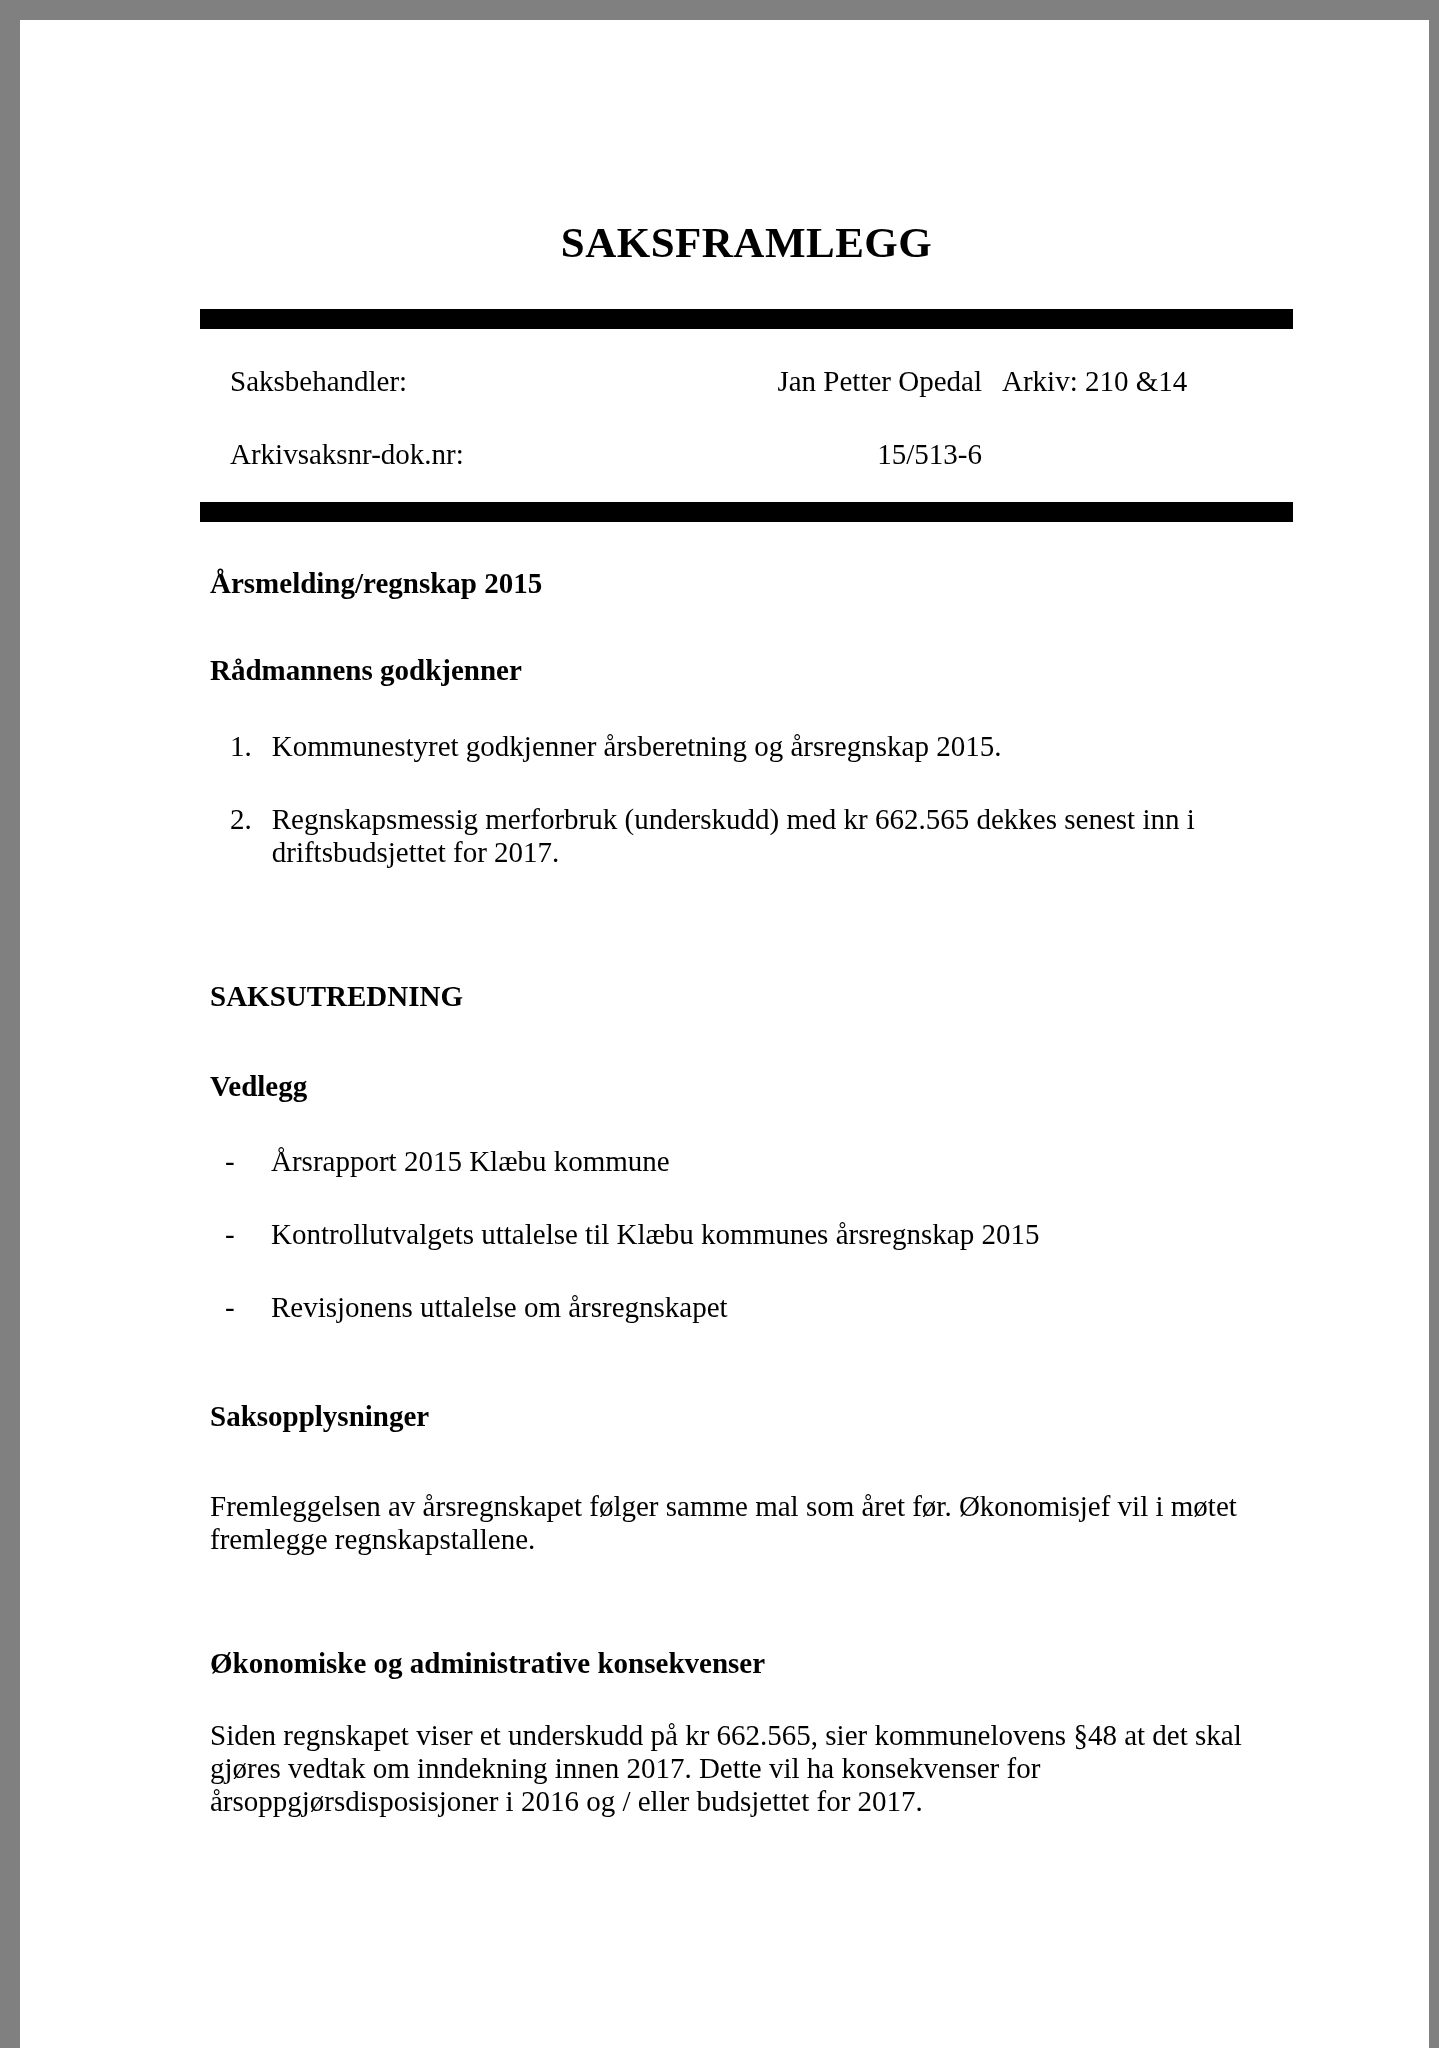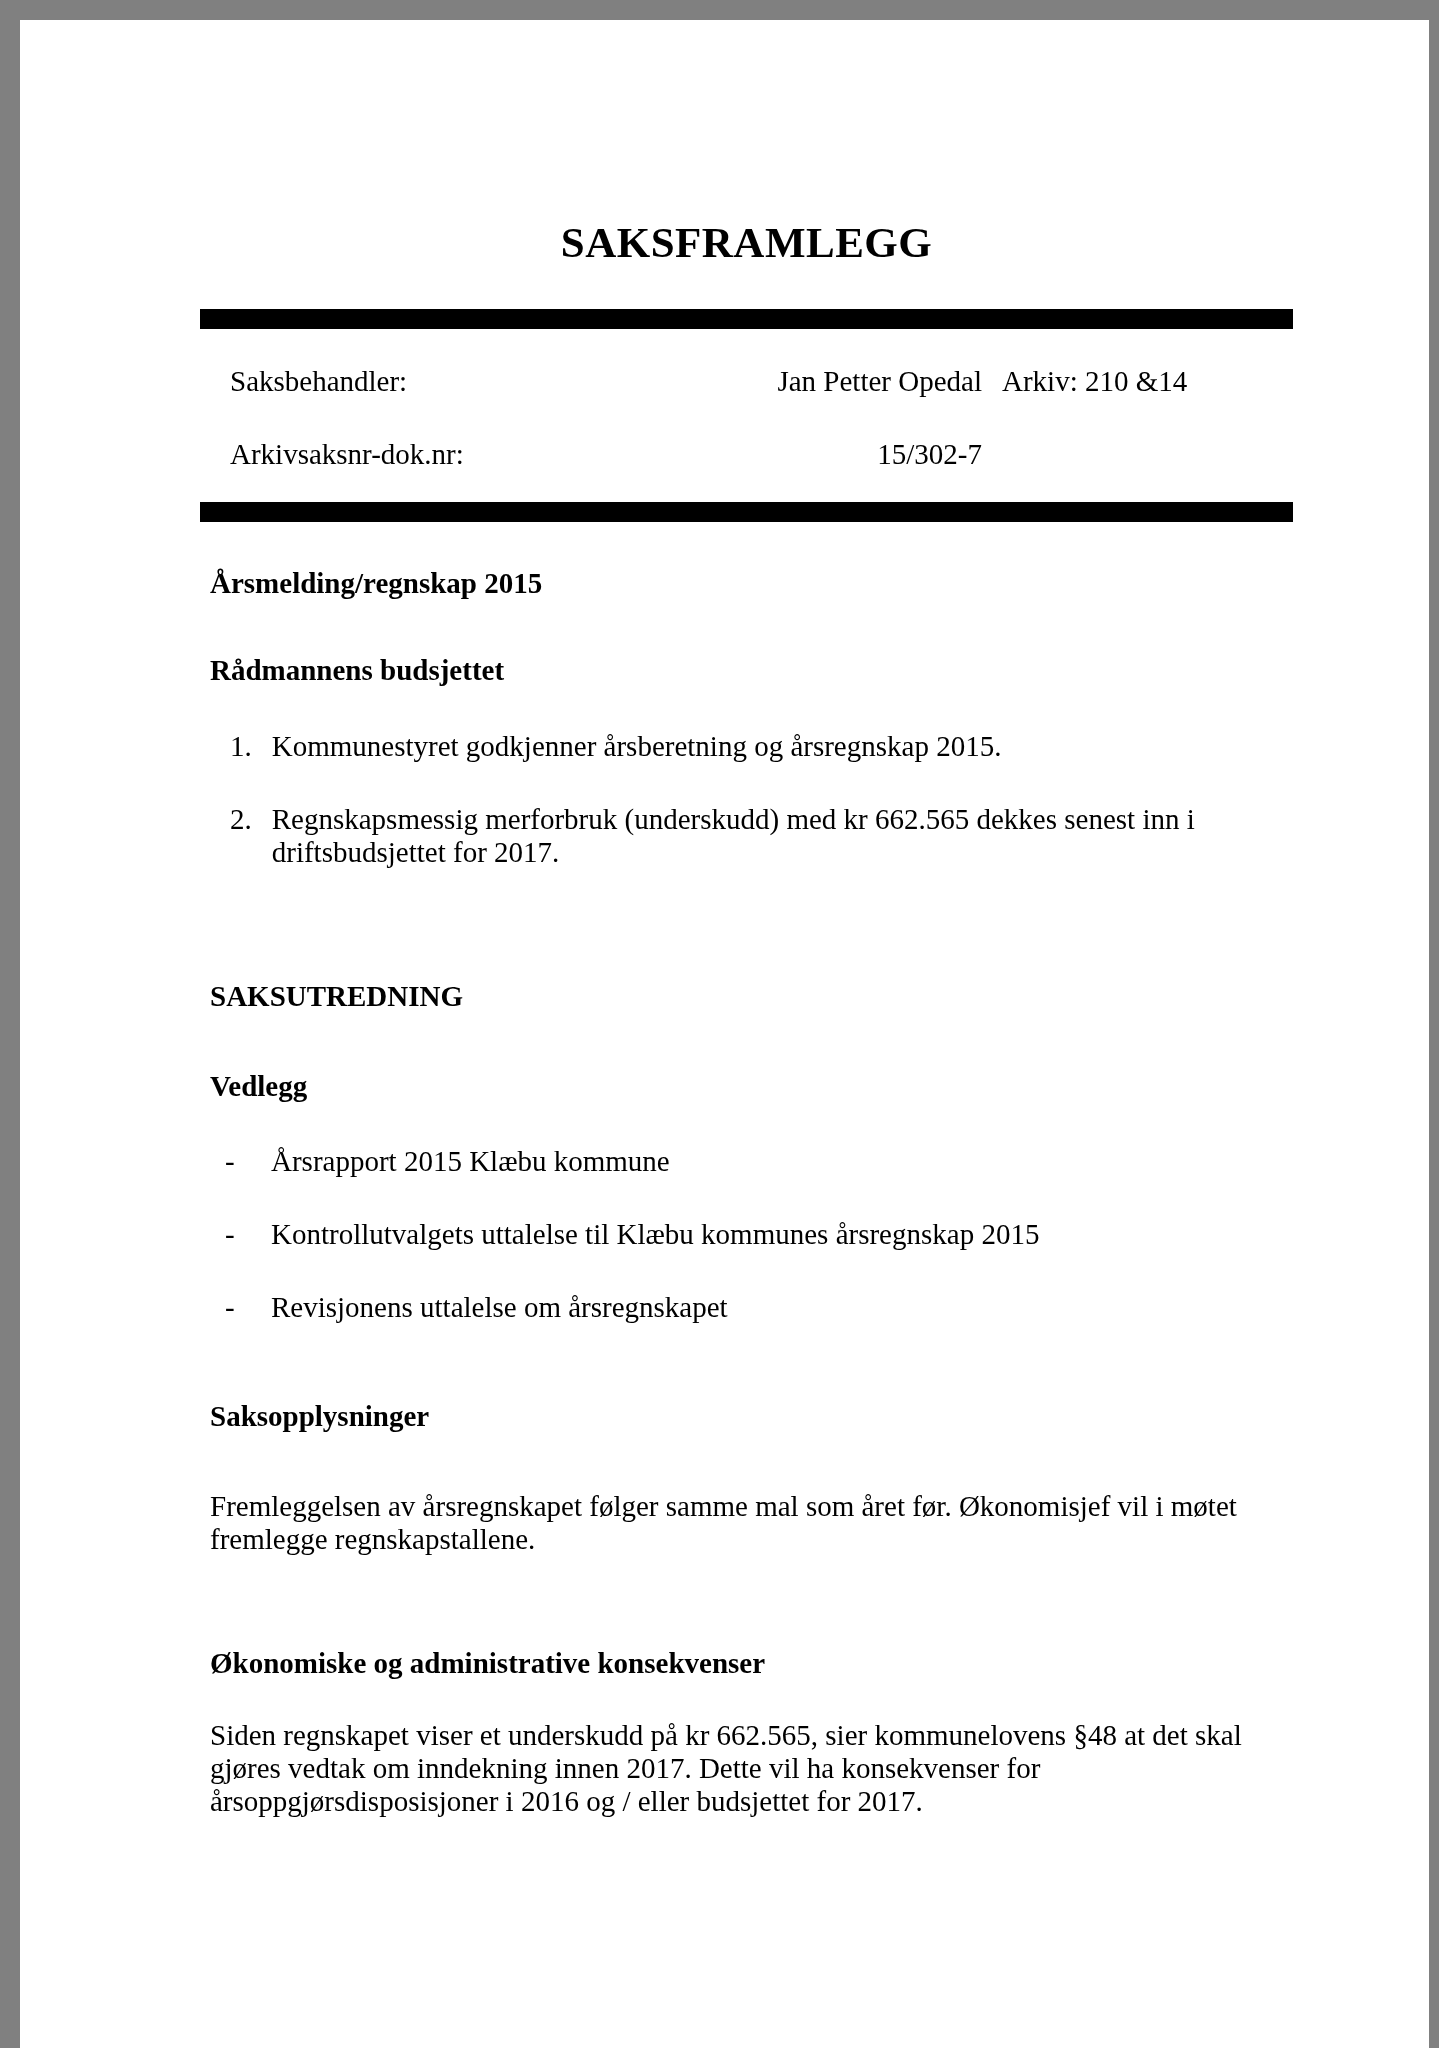--- a/index.html
+++ b/index.html
@@ -74,30 +74,30 @@
     <div class="rule rule-top"></div>
 
     <div class="meta-rows">
       <div class="meta-row">
         <span class="meta-label">Saksbehandler:</span>
         <span class="meta-value">Jan Petter Opedal</span>
         <span class="meta-right">Arkiv: 210 &amp;14</span>
       </div>
       <div class="meta-row">
         <span class="meta-label">Arkivsaksnr-dok.nr:</span>
-        <span class="meta-value">15/302-7</span>
+        <span class="meta-value">15/513-6</span>
         <span class="meta-right"></span>
       </div>
     </div>
 
     <div class="rule rule-bottom"></div>
 
     <div class="subject-heading">Årsmelding/regnskap 2015</div>
 
-    <div class="section-heading h-radmannens">Rådmannens budsjettet</div>
+    <div class="section-heading h-radmannens">Rådmannens godkjenner</div>
 
     <div class="num-list">
       <div class="list-item">
         <span class="li-marker">1.</span>
         <span class="li-text">Kommunestyret godkjenner årsberetning og årsregnskap 2015.</span>
       </div>
       <div class="list-item">
         <span class="li-marker">2.</span>
         <span class="li-text">Regnskapsmessig merforbruk (underskudd) med kr 662.565 dekkes senest inn i
 driftsbudsjettet for 2017.</span>

